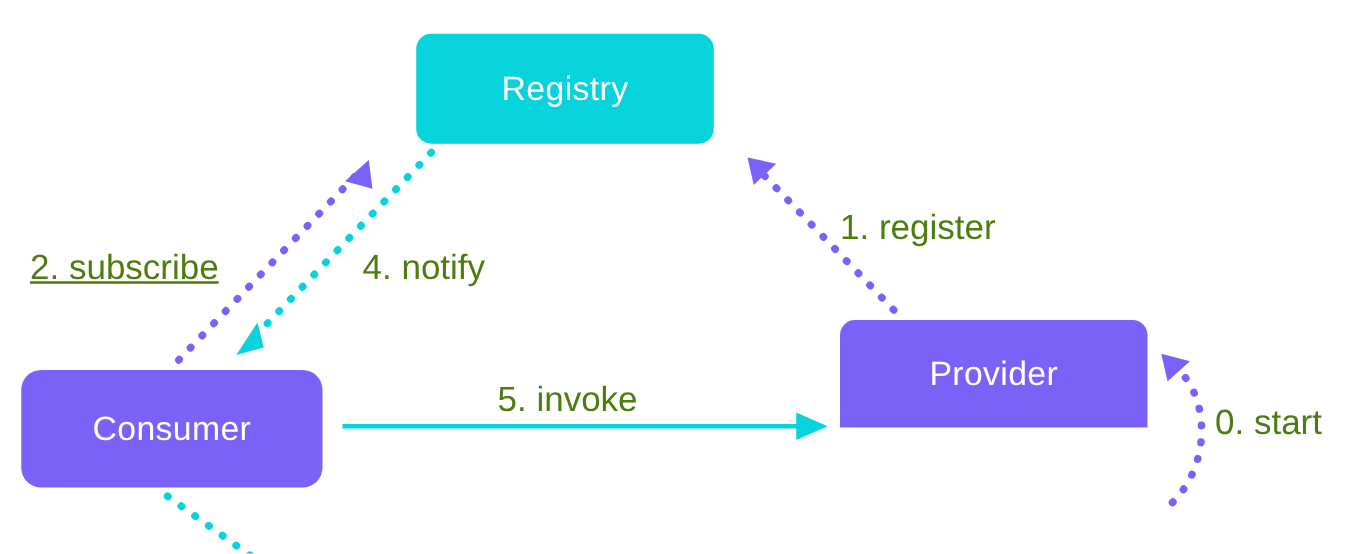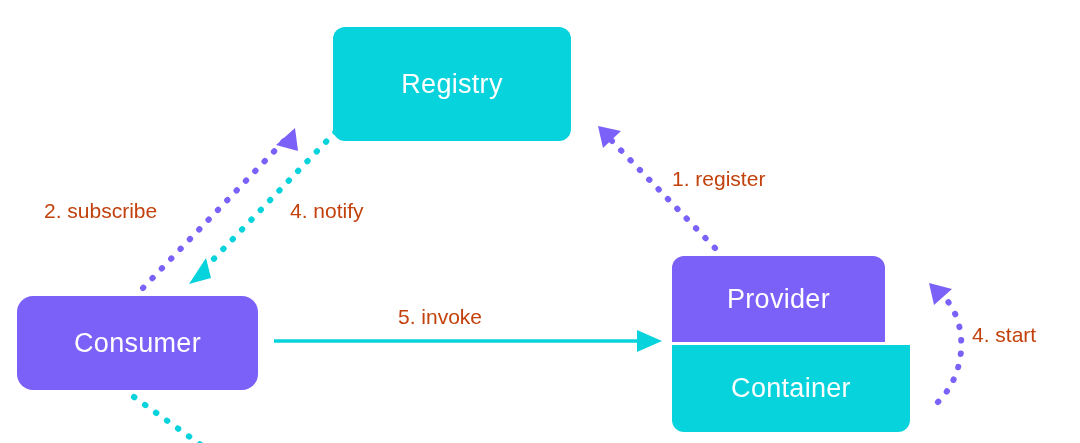--- a/index.html
+++ b/index.html
@@ -33,48 +33,48 @@
     color: #ffffff;
     font-size: 27px;
     font-weight: 400;
     letter-spacing: 0.3px;
     font-family: "Liberation Sans", sans-serif;
     line-height: 1;
     white-space: nowrap;
   }
   .edge-label {
     position: absolute;
-    color: #c2410c;
-    font-size: 21px;
+    color: #4d7c0f;
+    font-size: 28px;
     font-weight: 400;
     font-family: "Liberation Sans", sans-serif;
     white-space: nowrap;
     line-height: 1;
   }
   #node-registry {
     left: 333px;  top: 27px;
-    width: 238px; height: 114px;
+    width: 238px; height: 88px;
     border-radius: 12px;
   }
   #node-consumer {
     left: 17px;   top: 296px;
     width: 241px; height: 94px;
     border-radius: 16px;
   }
   #node-provider {
     left: 672px;  top: 256px;
-    width: 213px; height: 86px;
+    width: 246px; height: 86px;
     border-radius: 12px 12px 0 0;
   }
   #node-container {
     left: 672px;  top: 345px;
     width: 238px; height: 87px;
     border-radius: 0 0 12px 12px;
   }
-  #label-subscribe { left: 44px;  top: 200px; }
+  #label-subscribe { left: 24px;  top: 200px; text-decoration: underline; }
   #label-notify    { left: 290px; top: 200px; }
   #label-register  { left: 672px; top: 168px; }
   #label-invoke    { left: 398px; top: 306px; }
   #label-start     { left: 972px; top: 324px; }
 </style>
 </head>
 <body>
 
 <div id="canvas">
 
@@ -115,27 +115,24 @@
   </div>
 
   <div class="node-box" id="node-consumer" style="background:#7B61F8">
     <span class="node-label">Consumer</span>
   </div>
 
   <div class="node-box" id="node-provider" style="background:#7B61F8">
     <span class="node-label">Provider</span>
   </div>
 
-  <div class="node-box" id="node-container" style="background:#07D3DC">
-    <span class="node-label">Container</span>
-  </div>
 
   <div class="edge-label" id="label-subscribe">2. subscribe</div>
 
   <div class="edge-label" id="label-notify">4. notify</div>
 
   <div class="edge-label" id="label-register">1. register</div>
 
   <div class="edge-label" id="label-invoke">5. invoke</div>
 
-  <div class="edge-label" id="label-start">4. start</div>
+  <div class="edge-label" id="label-start">0. start</div>
 
 </div>
 
 </body></html>

